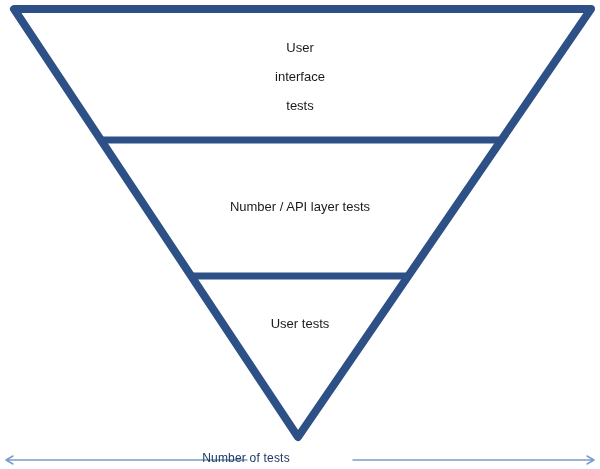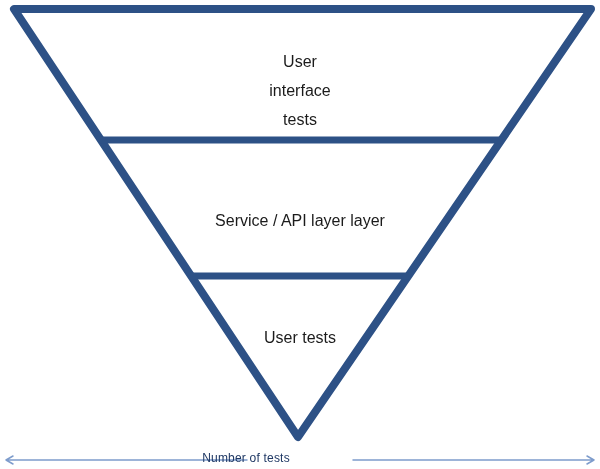--- a/index.html
+++ b/index.html
@@ -19,23 +19,22 @@
     position: absolute;
     top: 0;
     left: 0;
   }
   .label {
     position: absolute;
     left: 0;
     width: 600px;
     text-align: center;
     color: #1b1b1b;
-    font-size: 16px;
+    font-size: 13px;
     pointer-events: none;
-    margin-top: 14px;
   }
   .label-ui {
     top: 33px;
     line-height: 29px;
     white-space: pre-line;
   }
   .label-service {
     top: 196px;
     line-height: 22px;
   }
@@ -71,19 +70,19 @@
     <g fill="none" stroke-width="1.5" stroke-linecap="round" stroke-linejoin="round" stroke="#7e9ccc">
       <path d="M 13 456 L 6 460 L 13 464 M 6 460 L 247 460"></path>
       <path d="M 353 460 L 594 460 M 587 456 L 594 460 L 587 464"></path>
     </g>
   </svg>
 
   <div class="label label-ui">User
 interface
 tests</div>
 
-  <div class="label label-service">Service / API layer layer</div>
+  <div class="label label-service">Number / API layer tests</div>
 
   <div class="label label-unit">User tests</div>
 
   <div class="axis-label">Number of tests</div>
 
 </div>
 
 </body></html>

